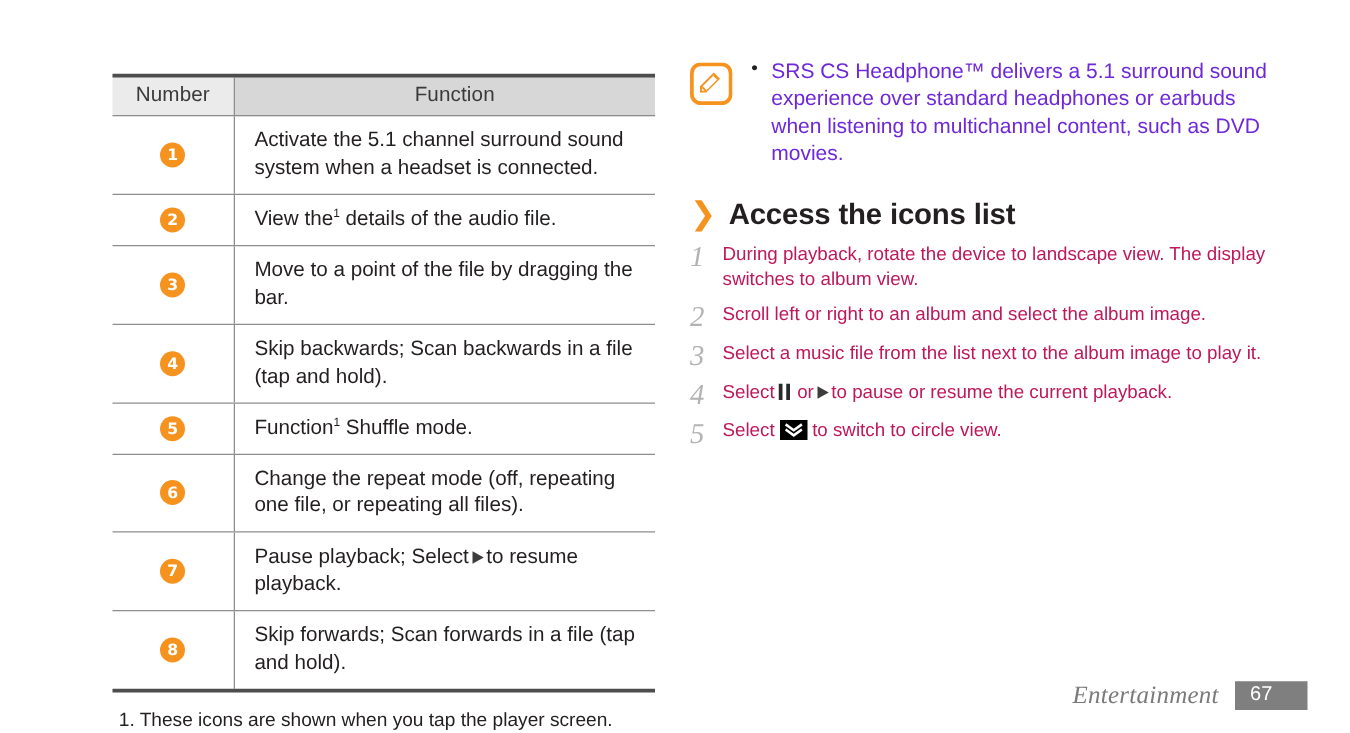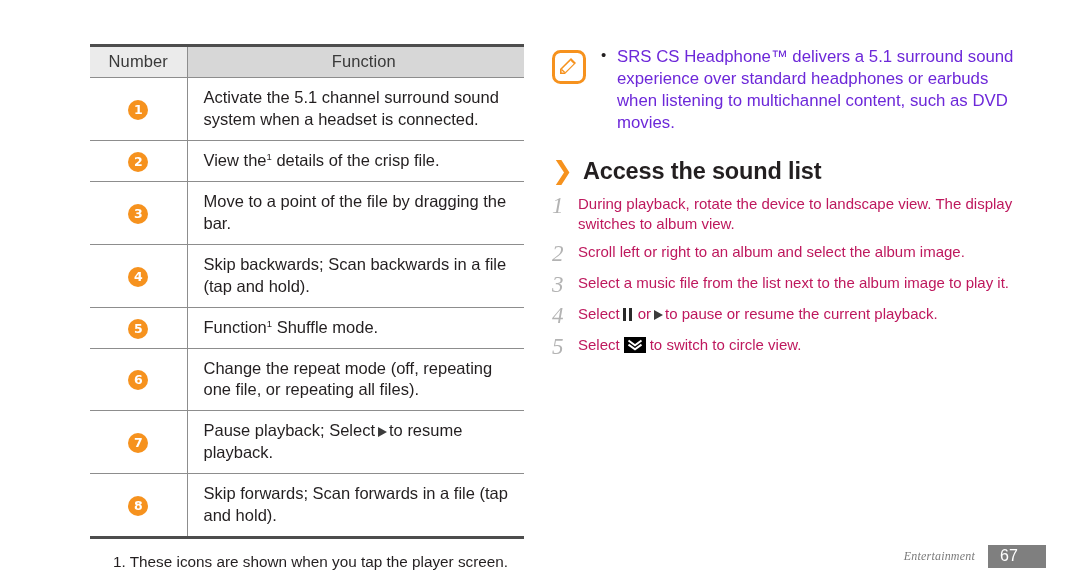--- a/index.html
+++ b/index.html
@@ -13,21 +13,21 @@
     position: relative;
     font-family: "Liberation Sans", "DejaVu Sans", sans-serif;
     color: #231f20;
     overflow: hidden;
   }
 
   
   #left-column {
     position: absolute;
     left: 90px;
-    top: 44px;
+    top: 59px;
     width: 434px;
   }
 
   table.spec-table {
     width: 100%;
     border-collapse: collapse;
     table-layout: fixed;
   }
   table.spec-table col.c-num { width: 97px; }
   table.spec-table col.c-fn  { width: 337px; }
@@ -124,21 +124,20 @@
     margin: 0 4px;
     position: relative;
   }
   .inline-circleview svg { position: absolute; left: 3px; top: 2px; }
 
   .footnote {
     margin-top: 14px;
     font-size: 15.3px;
     color: #231f20;
     padding-left: 5px;
-    margin-left: 18px;
   }
 
   
   #right-column {
     position: absolute;
     left: 552px;
     top: 46px;
     width: 480px;
   }
 
@@ -237,21 +236,21 @@
   #page-footer {
     position: absolute;
     right: 34px;
     bottom: 18px;
     display: flex;
     align-items: center;
   }
   .footer-label {
     font-family: "Liberation Serif", "DejaVu Serif", serif;
     font-style: italic;
-    font-size: 12px;
+    font-size: 20px;
     color: #7a7a7a;
     margin-right: 13px;
     letter-spacing: 0.2px;
   }
   .footer-page {
     background: #7f7f7f;
     color: #ffffff;
     font-size: 16px;
     padding: 2px 26px 3px 10px;
     min-width: 22px;
@@ -283,21 +282,21 @@
         <td class="fn-cell">
           <span class="fn-text">Activate the 5.1 channel surround sound system when a headset is connected.</span>
         </td>
       </tr>
 
       <tr>
         <td class="num-cell">
           <span class="badge">2</span>
         </td>
         <td class="fn-cell">
-          <span class="fn-text">View the</span><sup class="fnmark">1</sup><span class="fn-text"> details of the crisp file.</span>
+          <span class="fn-text">View the</span><sup class="fnmark">1</sup><span class="fn-text"> details of the audio file.</span>
         </td>
       </tr>
 
       <tr>
         <td class="num-cell">
           <span class="badge">3</span>
         </td>
         <td class="fn-cell">
           <span class="fn-text">Move to a point of the file by dragging the bar.</span>
         </td>
@@ -368,21 +367,21 @@
     </div>
     <div class="note-body">
       <ul class="note-list">
         <li>SRS CS Headphone™ delivers a 5.1 surround sound experience over standard headphones or earbuds when listening to multichannel content, such as DVD movies.</li>
       </ul>
     </div>
   </div>
 
   <div class="section-heading">
     <span class="chev">❯</span>
-    <h2>Access the sound list</h2>
+    <h2>Access the icons list</h2>
   </div>
 
   <ol class="steps">
 
     <li>
       <span class="step-num">1</span>
       <span class="step-text">During playback, rotate the device to landscape view. The display switches to album view.</span>
     </li>
 
     <li>

